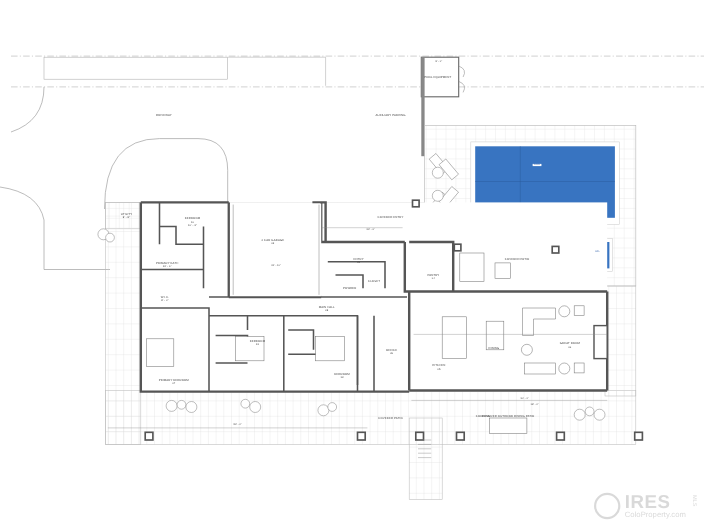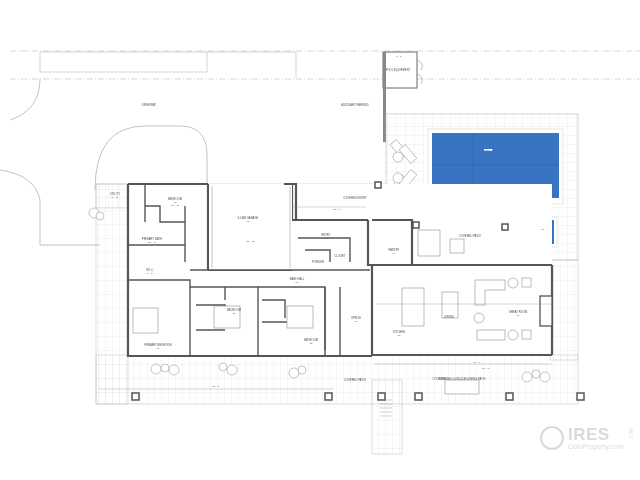--- a/index.html
+++ b/index.html
@@ -2,21 +2,21 @@
 <html><head>
 <meta charset="utf-8">
 <style>
   html,body{margin:0;padding:0;background:#fff;}
   body{width:640px;height:480px;position:relative;overflow:hidden;font-family:"Liberation Sans",sans-serif;}
   svg{position:absolute;left:0;top:0;}
   .lbl{position:absolute;font-size:2.6px;color:#444;text-transform:uppercase;white-space:nowrap;letter-spacing:0.1px;line-height:3px;text-align:center;transform:translate(-50%,-50%);}
   .lbl .sub{display:block;font-size:2.4px;}
   .dim{position:absolute;font-size:2.4px;color:#555;white-space:nowrap;transform:translate(-50%,-50%);}
   .pooltag{position:absolute;background:#fff;font-size:2px;color:#2d5ea8;padding:0 1px;transform:translate(-50%,-50%);}
-  .wm{position:absolute;left:540px;top:424px;width:96px;height:30px;opacity:0.55;}
+  .wm{position:absolute;left:540px;top:446px;width:96px;height:30px;opacity:0.55;}
   .wm .logo{position:absolute;left:0;top:2px;width:24px;height:24px;border-radius:50%;border:2px solid #bbb;box-sizing:border-box;}
   .wm .ires{position:absolute;left:28px;top:1px;font-size:17px;font-weight:bold;color:#bbb;letter-spacing:0.5px;}
   .wm .sub{position:absolute;left:28px;top:19px;font-size:7px;color:#bbb;}
   .wm .side{position:absolute;left:88px;top:4px;font-size:5px;color:#bbb;writing-mode:vertical-rl;}
 </style>
 </head>
 <body>
 
 <svg width="640" height="480" viewBox="0 0 640 480">
   <defs>

